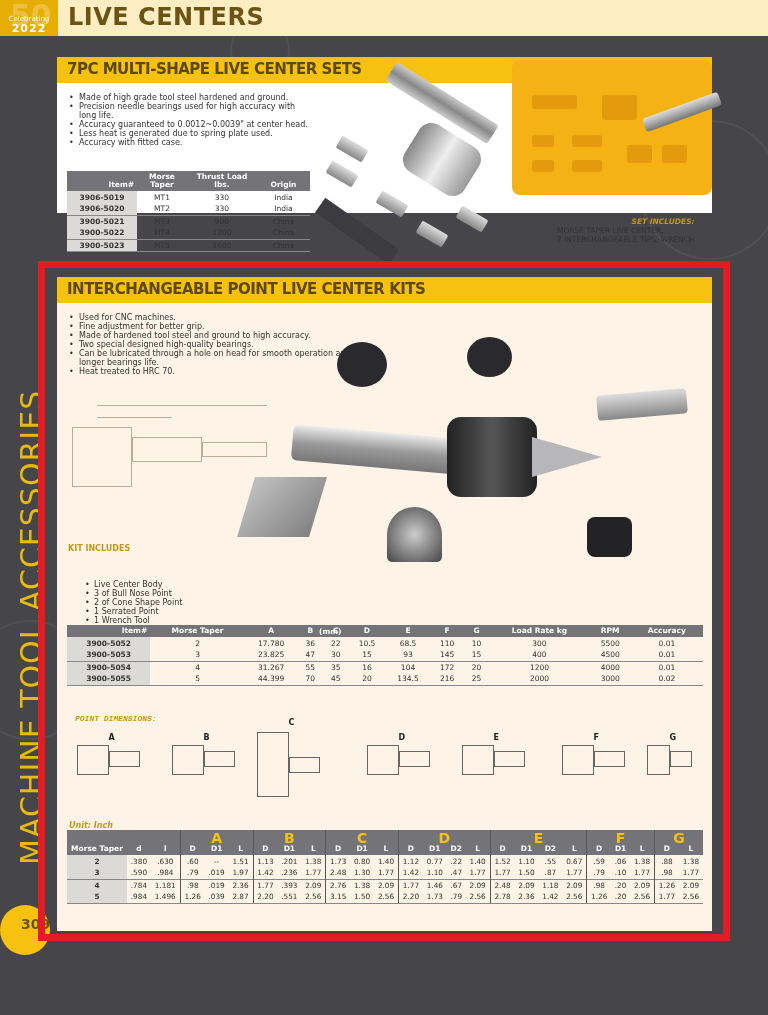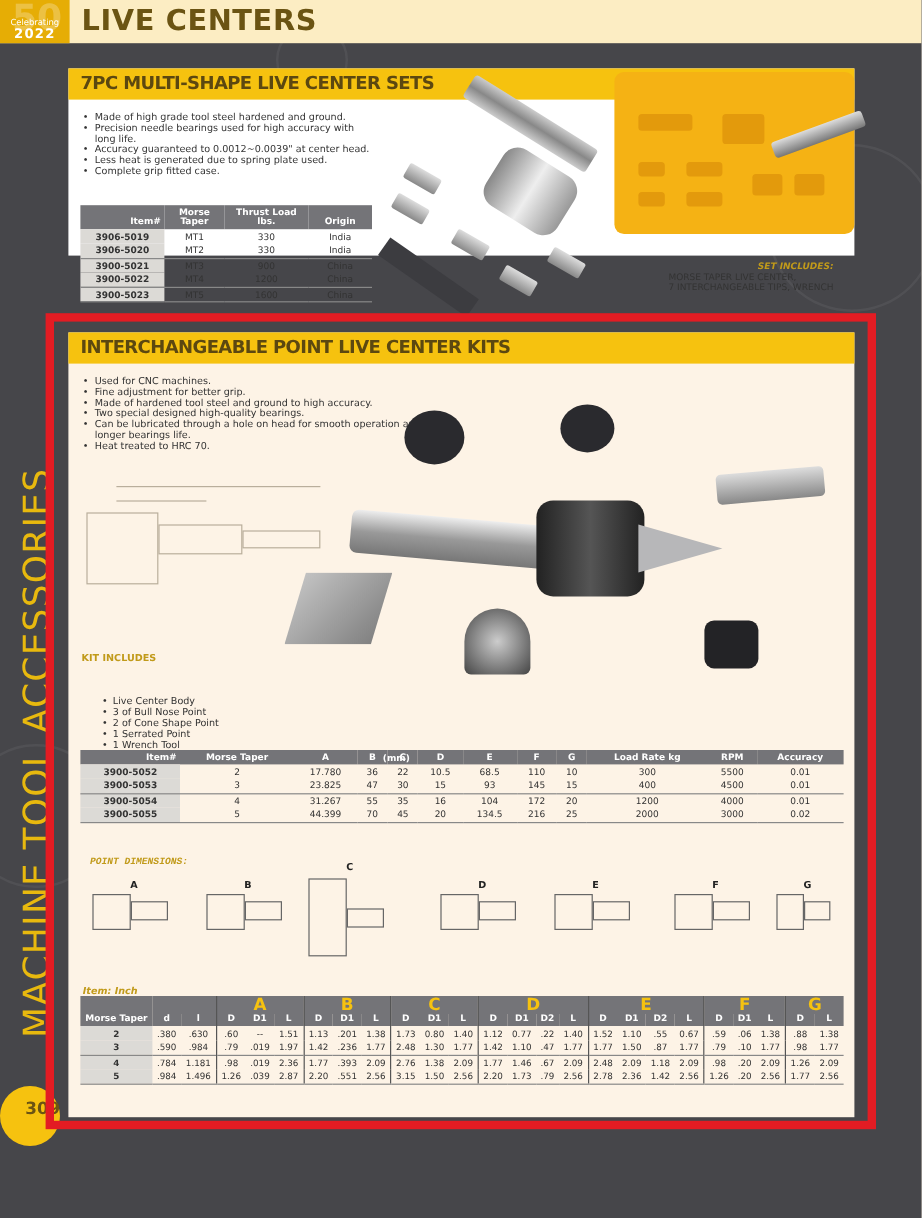--- a/index.html
+++ b/index.html
@@ -131,21 +131,21 @@
   <div class="header-title">LIVE CENTERS</div>
 </div>
 
 <div class="panel" id="sec1">
   <div class="panel-title">7PC MULTI-SHAPE LIVE CENTER SETS</div>
   <ul class="bullets">
     <li>Made of high grade tool steel hardened and ground.</li>
     <li>Precision needle bearings used for high accuracy with long life.</li>
     <li>Accuracy guaranteed to 0.0012~0.0039" at center head.</li>
     <li>Less heat is generated due to spring plate used.</li>
-    <li>Complete grip fitted case.</li>
+    <li>Accuracy with fitted case.</li>
   </ul>
   <table class="spec">
     <thead>
       <tr>
         <th style="text-align:right;width:70px;">Item#</th>
         <th style="width:50px;">Morse Taper</th>
         <th style="width:70px;">Thrust Load lbs.</th>
         <th>Origin</th>
       </tr>
     </thead>
@@ -363,21 +363,21 @@
         <div style="position: absolute; left: 45%; top: 14px; width: 45%; height: 16px; border: 1px solid rgb(102, 102, 102);"></div>
         <span style="position: absolute; left: 45%; top: -4px; font-size: 8px; font-weight: bold; color: rgb(34, 34, 34);">F</span>
       </div>
       <div style="position: absolute; left: 580px; top: 5px; width: 50px; height: 50px;">
         <div style="position: absolute; left: 0px; top: 8px; width: 45%; height: 30px; border: 1px solid rgb(102, 102, 102);"></div>
         <div style="position: absolute; left: 45%; top: 14px; width: 45%; height: 16px; border: 1px solid rgb(102, 102, 102);"></div>
         <span style="position: absolute; left: 45%; top: -4px; font-size: 8px; font-weight: bold; color: rgb(34, 34, 34);">G</span>
       </div>
     </div>
 
-  <div class="unit-label">Item: Inch</div>
+  <div class="unit-label">Unit: Inch</div>
   <table class="spec dim">
     <thead>
       <tr id="dimgrp">
           <th rowspan="1"></th>
           <th colspan="2"></th>
           <th class="grp bl" colspan="3">A</th>
           <th class="grp bl" colspan="3">B</th>
           <th class="grp bl" colspan="3">C</th>
           <th class="grp bl" colspan="4">D</th>
           <th class="grp bl" colspan="4">E</th>

